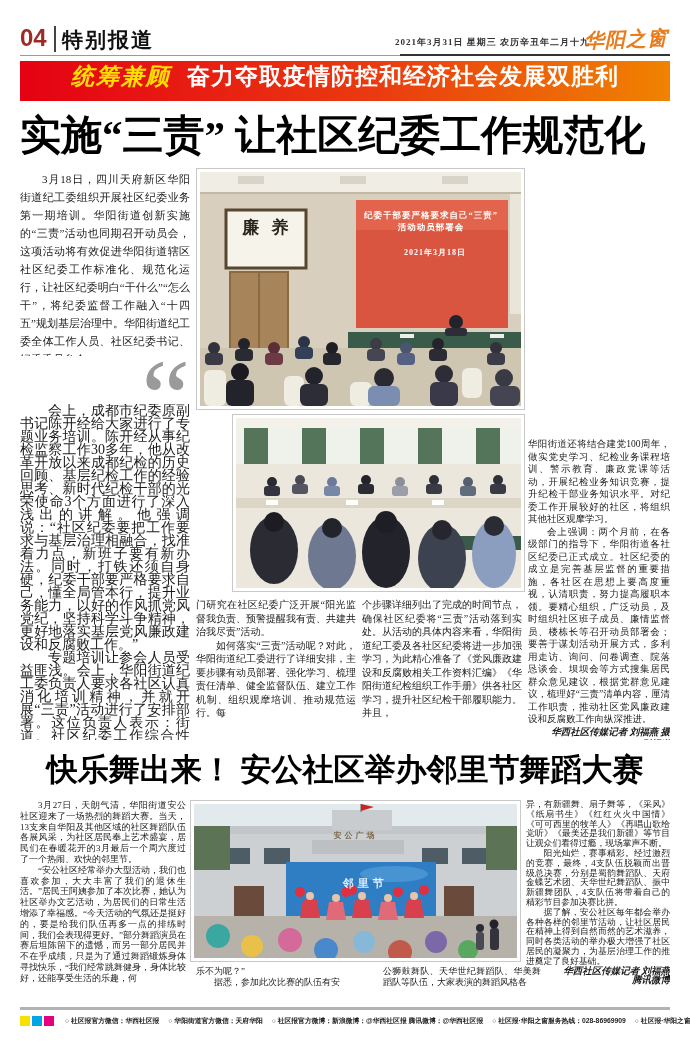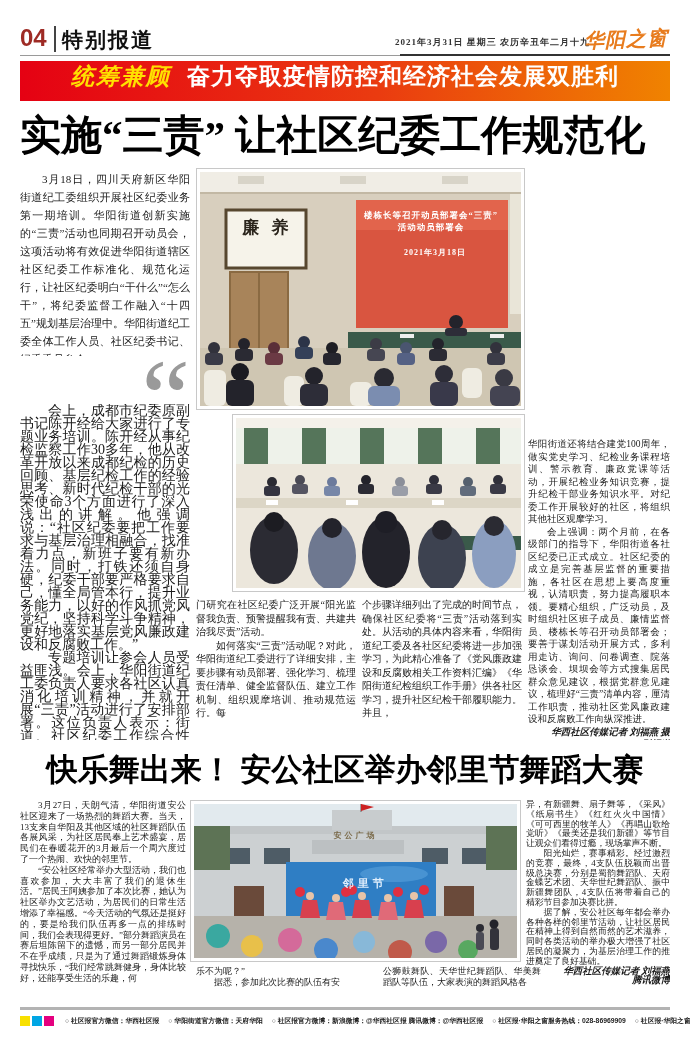--- a/index.html
+++ b/index.html
@@ -137,21 +137,21 @@
       <circle cx="114" cy="204" r="9" fill="#23232b"></circle>
         <rect x="100" y="212" width="28" height="22" rx="6" fill="#2d2d38"></rect>
       <circle cx="184" cy="206" r="10" fill="#2a2a32"></circle>
         <rect x="168" y="214" width="32" height="20" rx="6" fill="#7b8db0"></rect>
       <circle cx="244" cy="202" r="9" fill="#2d2d38"></circle>
         <rect x="230" y="210" width="28" height="24" rx="6" fill="#39394a"></rect>
       <circle cx="304" cy="206" r="9" fill="#3a3a44"></circle>
         <rect x="290" y="214" width="30" height="20" rx="6" fill="#444452"></rect>
     </svg>
     <div class="slide-text">
-      <div>楼栋长等召开动员部署会“三责”</div>
+      <div>纪委干部要严格要求自己“三责”</div>
       <div>活动动员部署会</div>
       <div class="slide-date">2021年3月18日</div>
     </div>
     <div class="artwork-text">廉 养</div>
   </div>
 </div>
 
 <div class="photo" style="left:232px;top:414px;width:293px;height:178px;">
   <div class="ph-inner">
     <svg width="285" height="170" viewBox="0 0 285 170">

